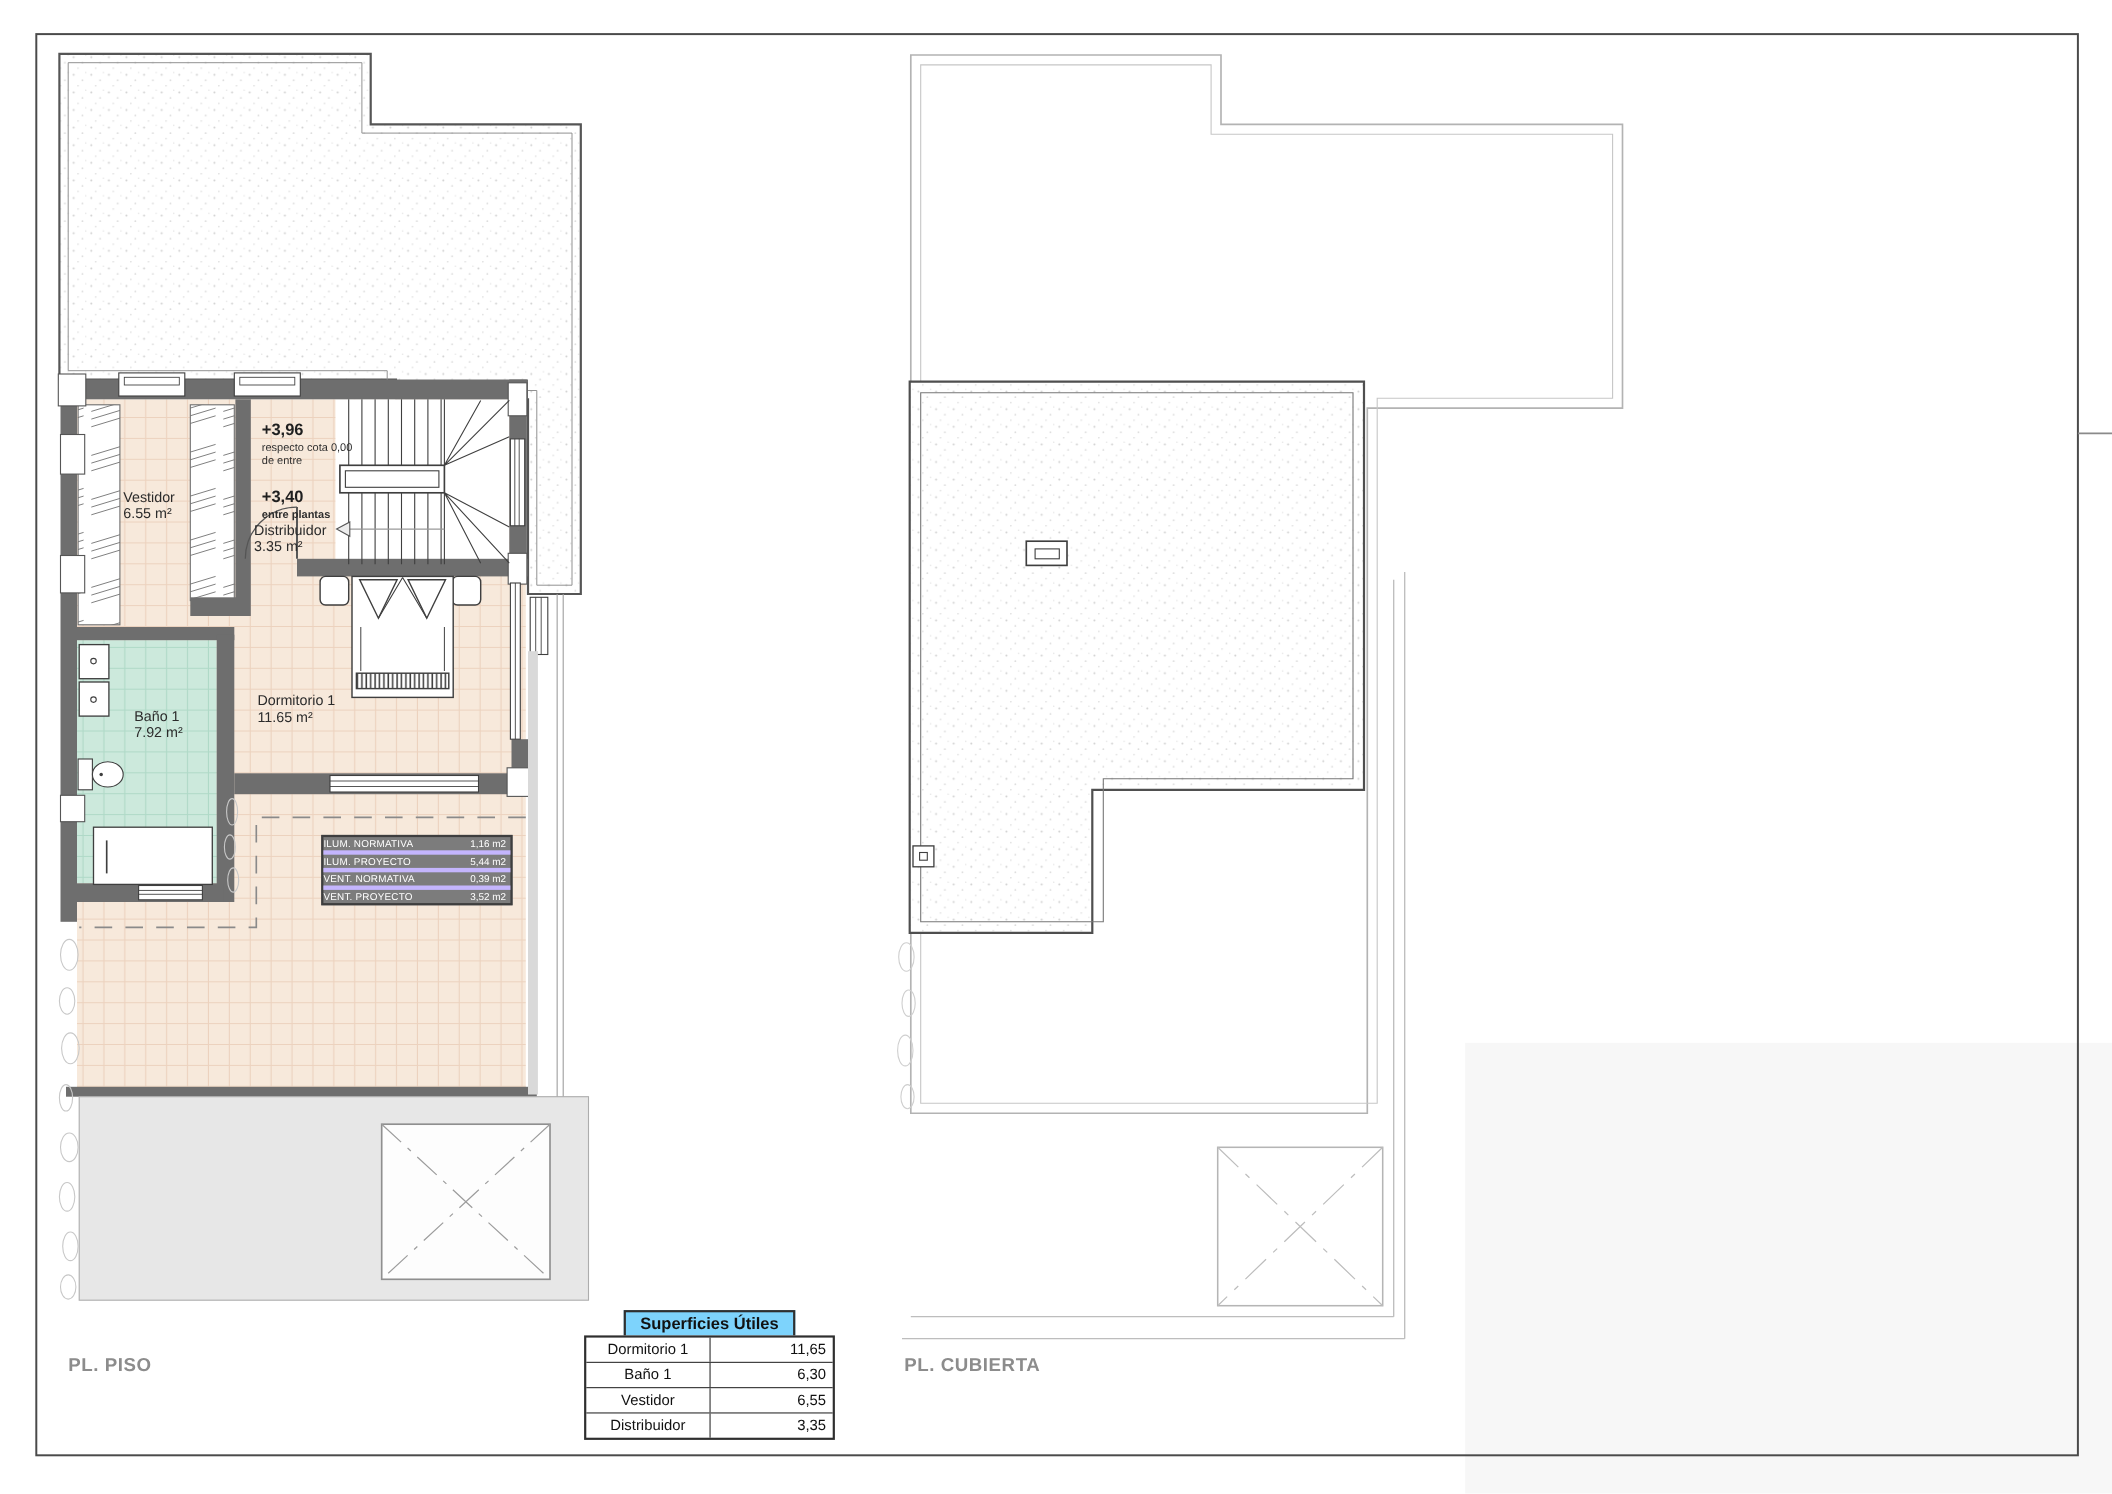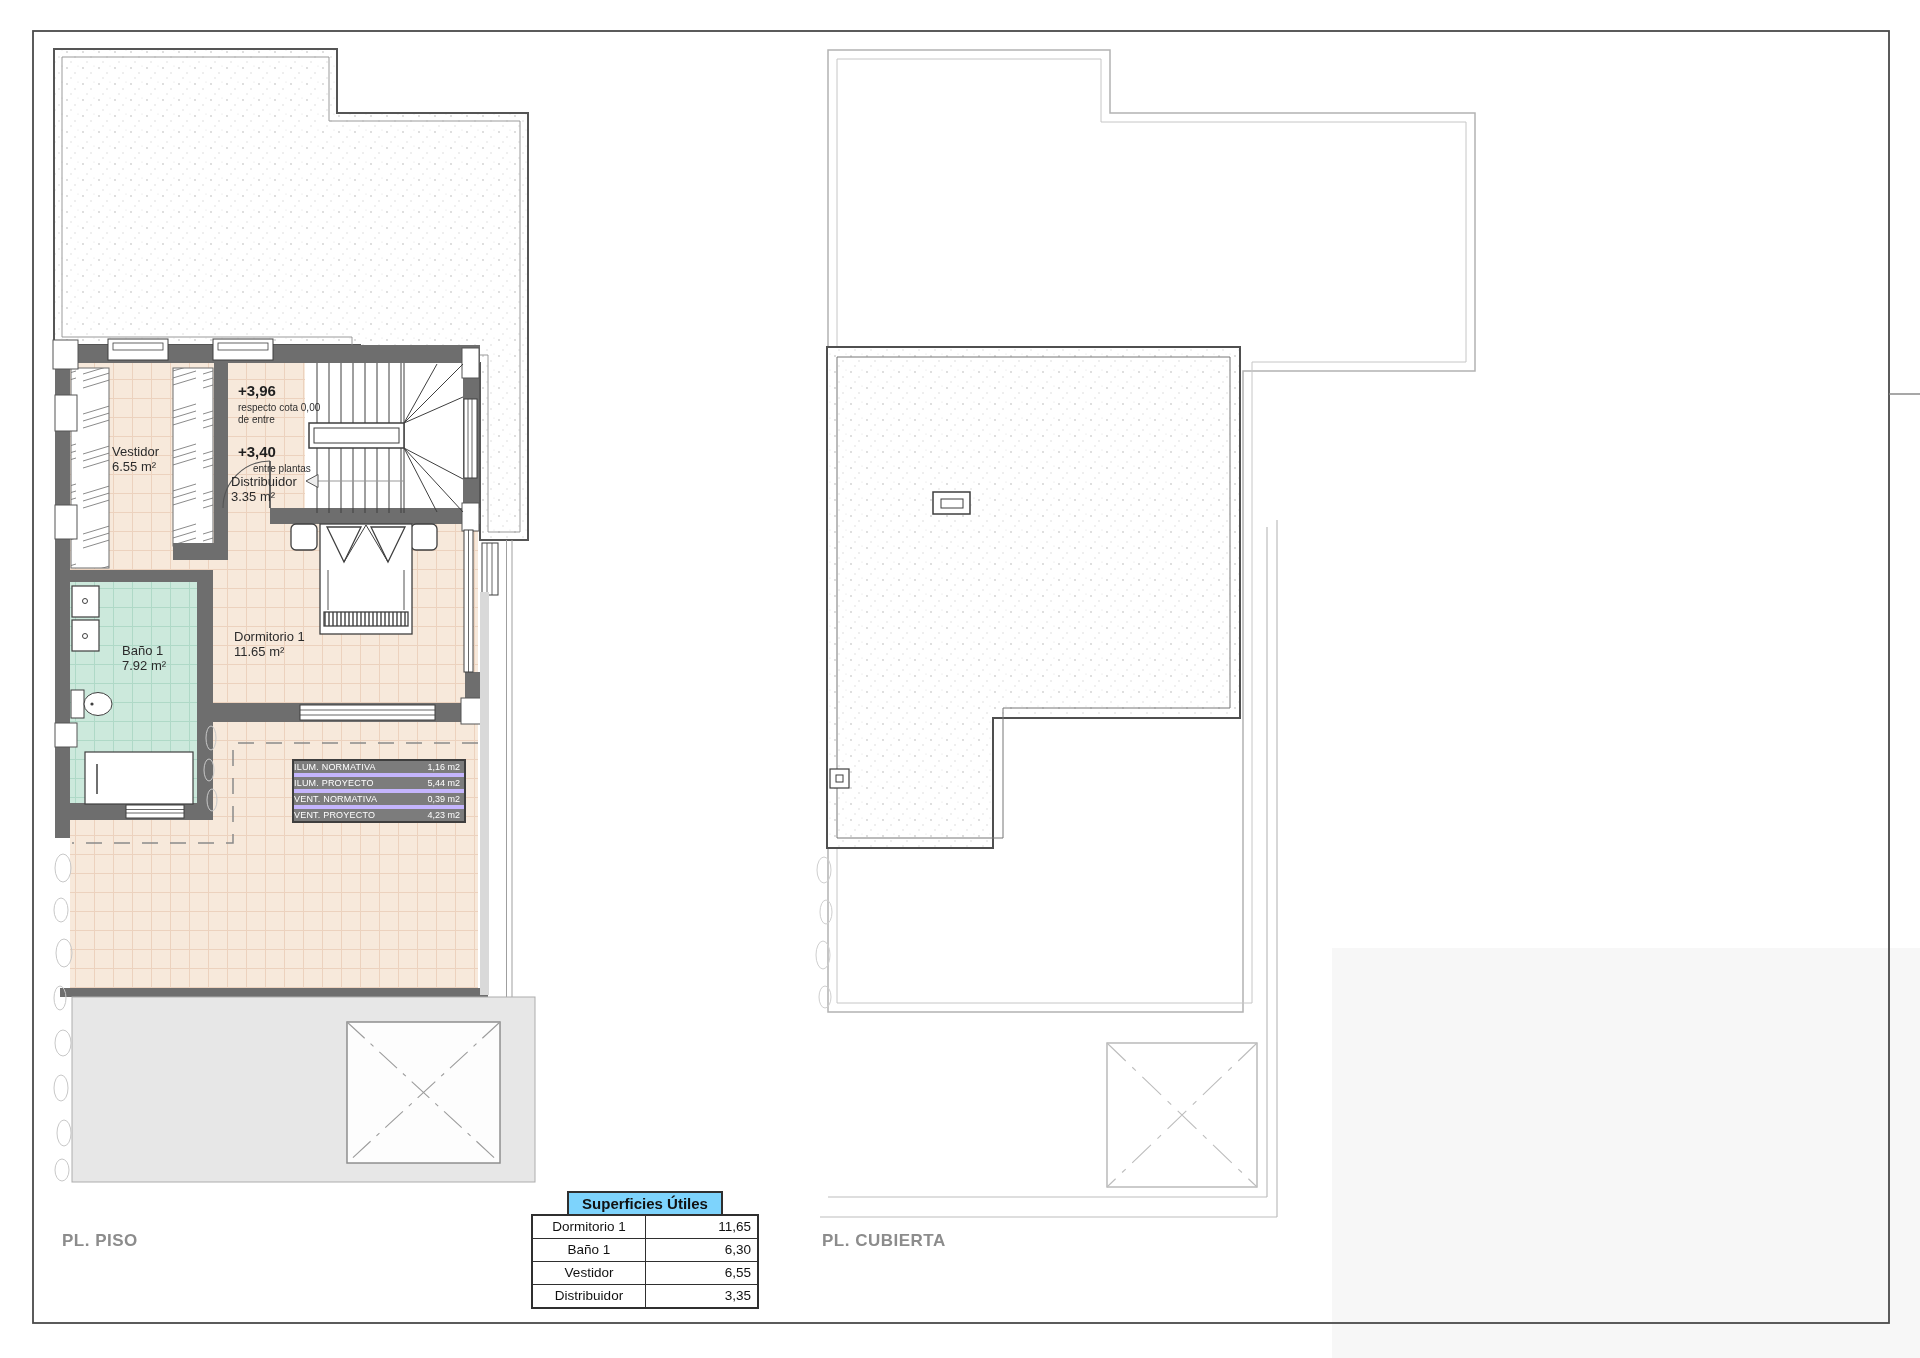--- a/index.html
+++ b/index.html
@@ -243,21 +243,21 @@
 <div class="lbl" style="left:112px;top:444px;">
   <div>Vestidor</div>
   <div>6.55 m²</div>
 </div>
 
 <div class="lvl-big" style="left:238px;top:382px;">+3,96</div>
 <div class="lvl-sm" style="left:238px;top:402px;">respecto cota 0,00</div>
 <div class="lvl-sm" style="left:238px;top:414px;">de entre</div>
 
 <div class="lvl-big" style="left:238px;top:443px;">+3,40</div>
-<div class="lvl-sm" style="left:253px;top:463px;">entre plantas</div>
+<div class="lvl-sm" style="left:238px;top:463px;font-weight:bold;">entre plantas</div>
 
 <div class="lbl" style="left:231px;top:474px;">
   <div>Distribuidor</div>
   <div>3.35 m²</div>
 </div>
 
 <div class="lbl" style="left:122px;top:643px;">
   <div>Baño 1</div>
   <div>7.92 m²</div>
 </div>
@@ -275,21 +275,21 @@
   <div class="vrow">
         <span class="vlabel">ILUM. PROYECTO</span>
         <span class="vvalue">5,44 m2</span>
       </div>
   <div class="vrow">
         <span class="vlabel">VENT. NORMATIVA</span>
         <span class="vvalue">0,39 m2</span>
       </div>
   <div class="vrow">
         <span class="vlabel">VENT. PROYECTO</span>
-        <span class="vvalue">4,23 m2</span>
+        <span class="vvalue">3,52 m2</span>
       </div>
 </div>
 
 <div class="sup-title">Superficies Útiles</div>
 <div class="sup-body">
   <div class="sup-row">
         <span class="sup-name">Dormitorio 1</span>
         <span class="sup-value">11,65</span>
       </div>
   <div class="sup-row">

